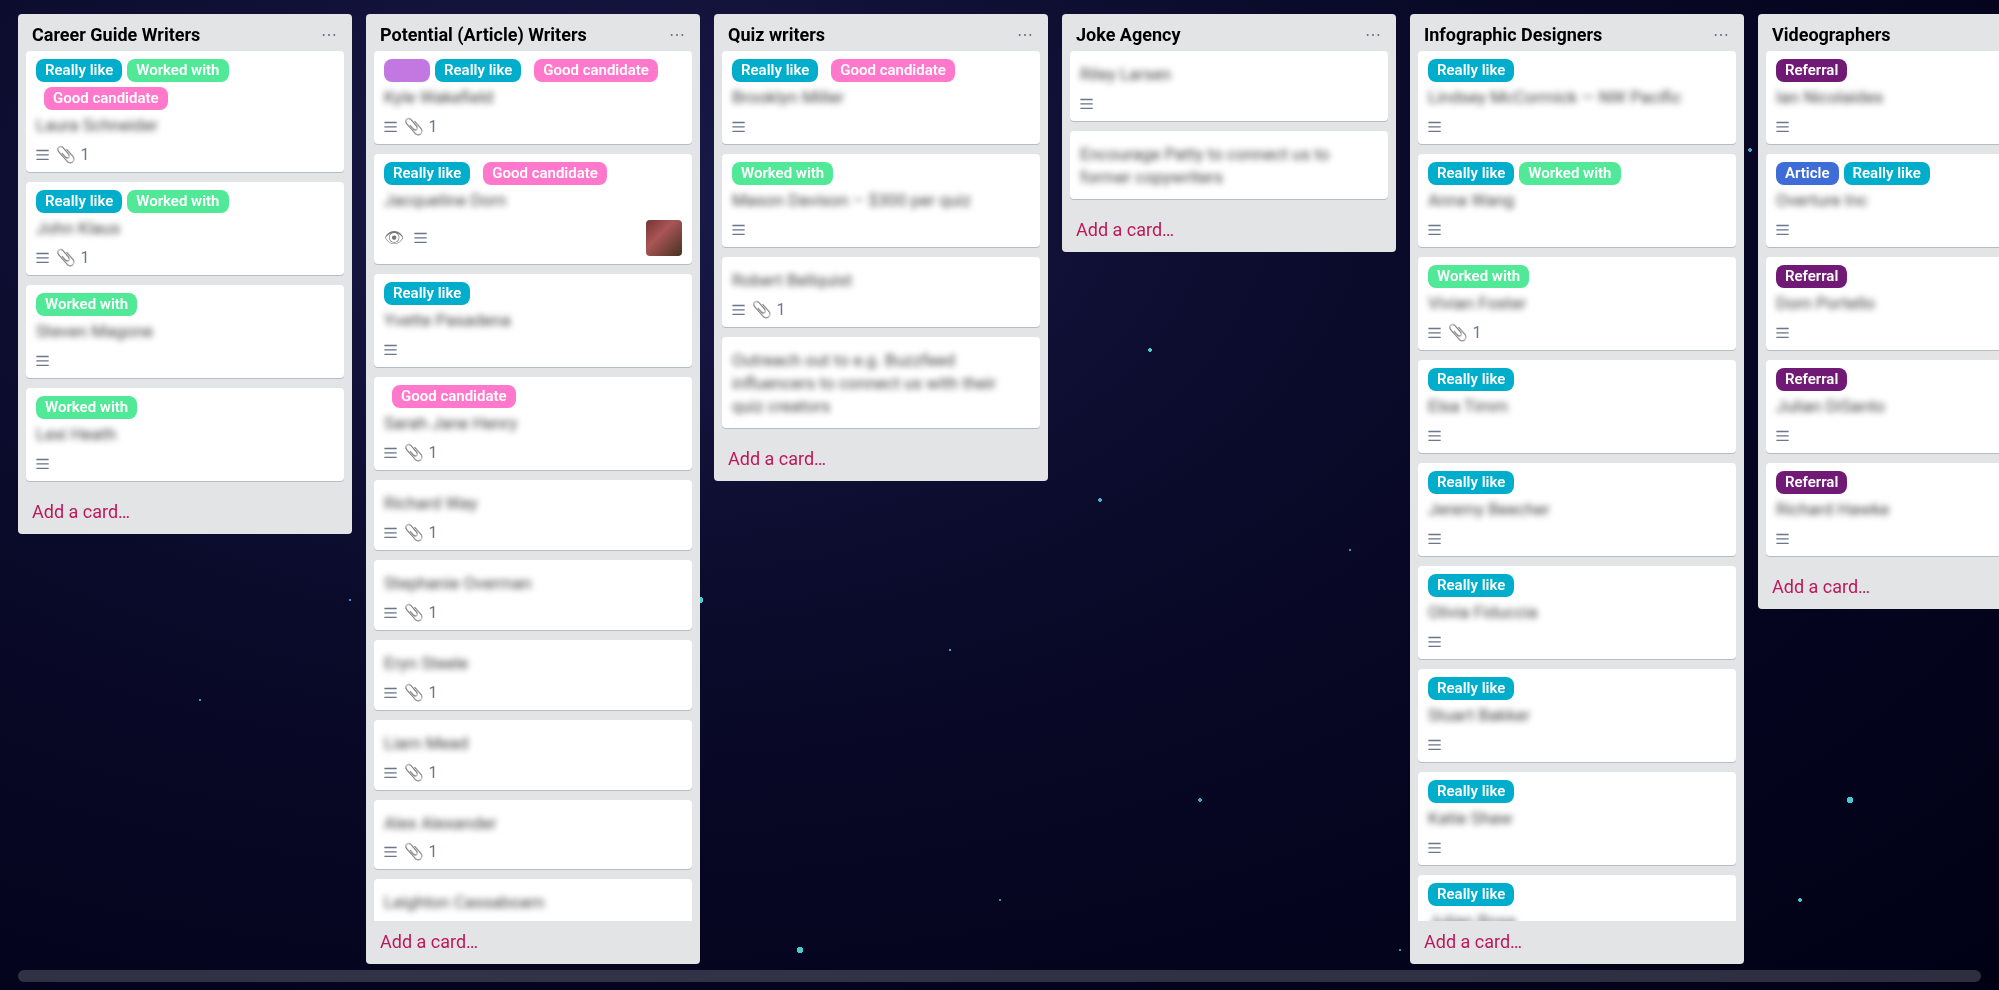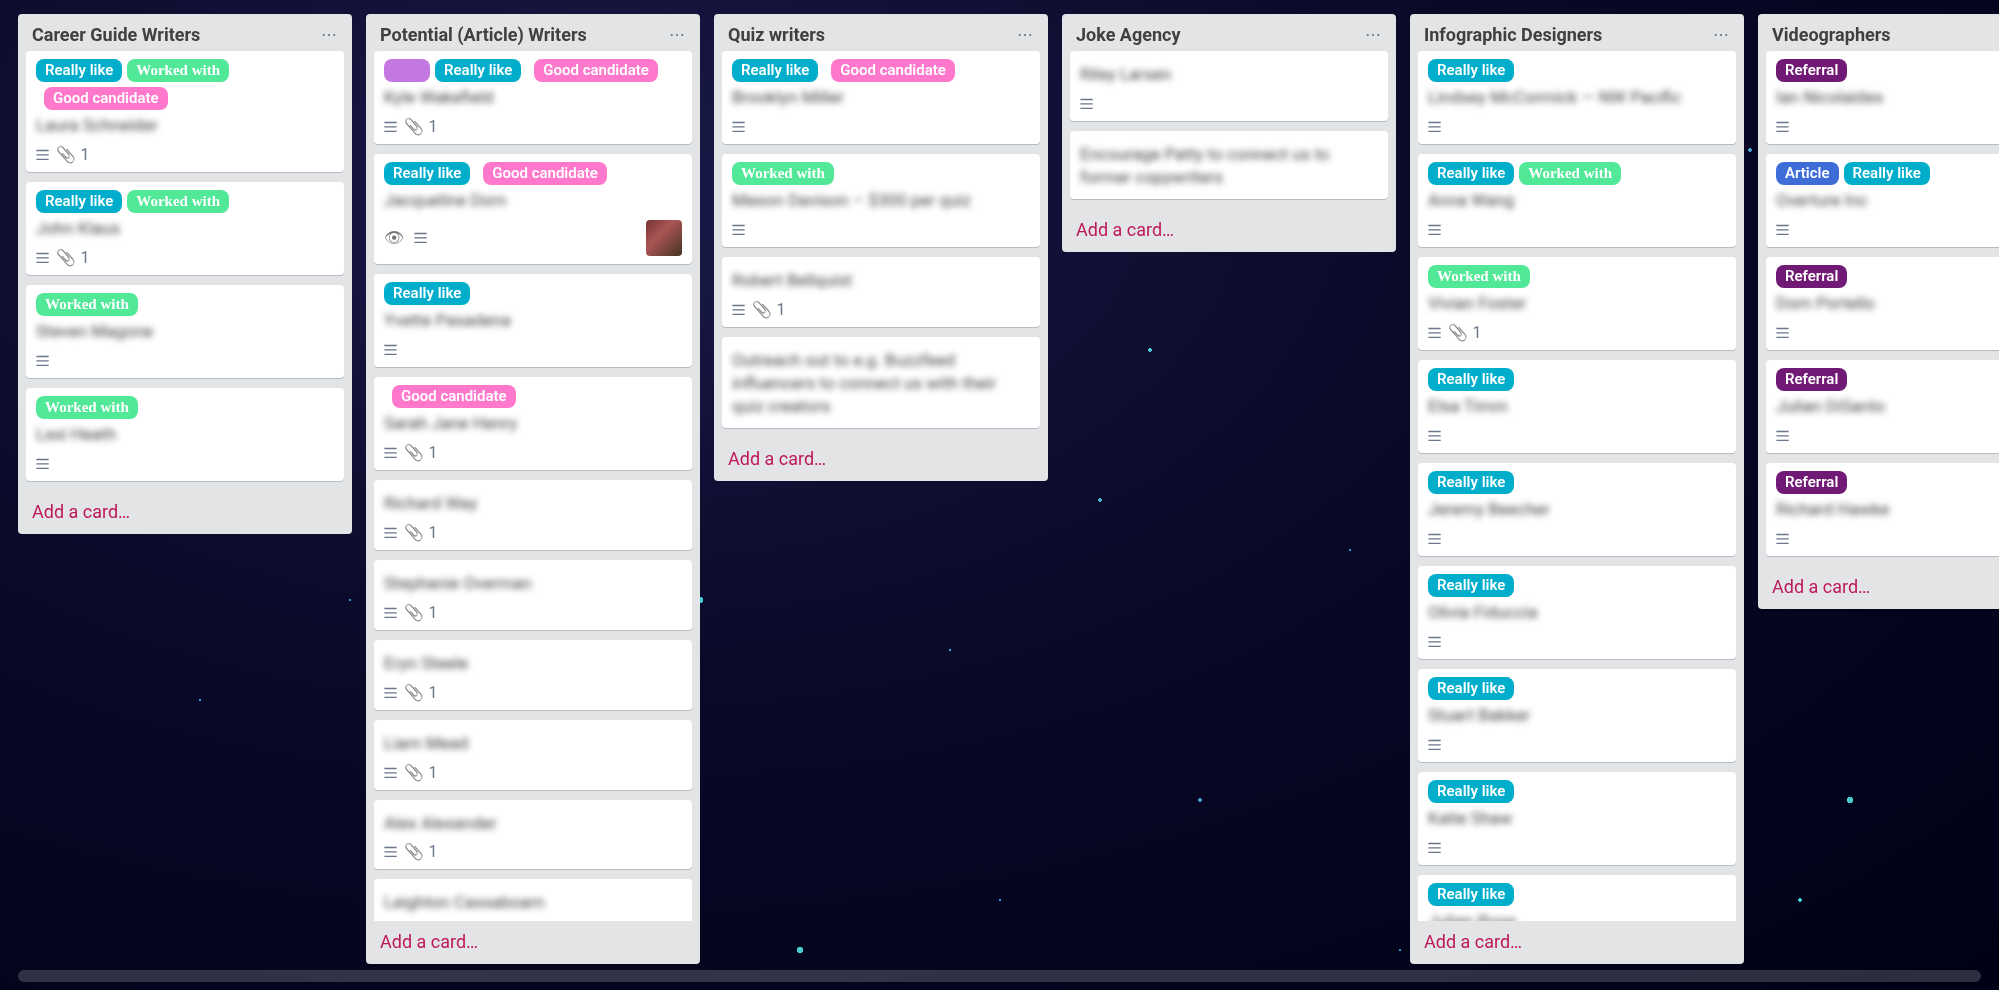--- a/index.html
+++ b/index.html
@@ -72,21 +72,21 @@
   }
   .list-header {
     display: flex;
     align-items: center;
     justify-content: space-between;
     padding: 10px 10px 6px 14px;
   }
   .list-title {
     font-weight: 700;
     font-size: 18px;
-    color: #404040;
+    color: #000000;
     text-align: right;
   }
   .list-menu { color:#6b778c; cursor:pointer; font-size: 16px; letter-spacing: 1px; padding: 0 4px;}
   .cards {
     padding: 0 8px;
     overflow-y: auto;
     flex: 1 1 auto;
   }
   .card {
     background: #fff;
@@ -101,21 +101,21 @@
     display:inline-block;
     padding: 2px 9px 3px;
     border-radius: 8px;
     font-size: 15px;
     font-weight: 600;
     color:#fff;
     line-height: 1.2;
   }
   .label.blank { min-width:46px; min-height:20px; }
   .l-blue   { background:#00aecc; }
-  .l-green  { background:#51e898;font-family:Liberation Serif, serif; }
+  .l-green  { background:#51e898; }
   .l-pink   { background:#ff78cb;margin-left:8px; }
   .l-purple { background:#c377e0; }
   .l-red    { background:#701a75; }
   .l-navy   { background:#3f6dd8; }
   .card-title {
     color:#444; font-size:17px; line-height:1.35;
     filter: blur(3px);
     user-select:none;
     margin: 4px 0 2px 0;
   }

